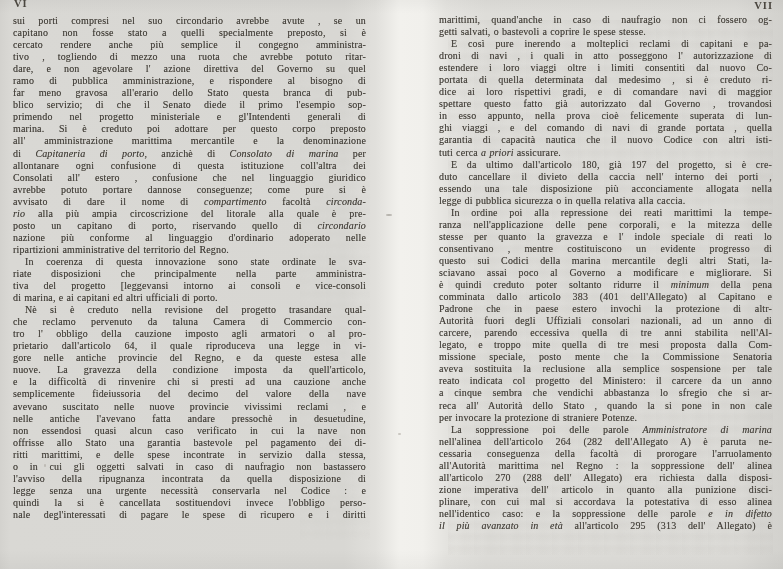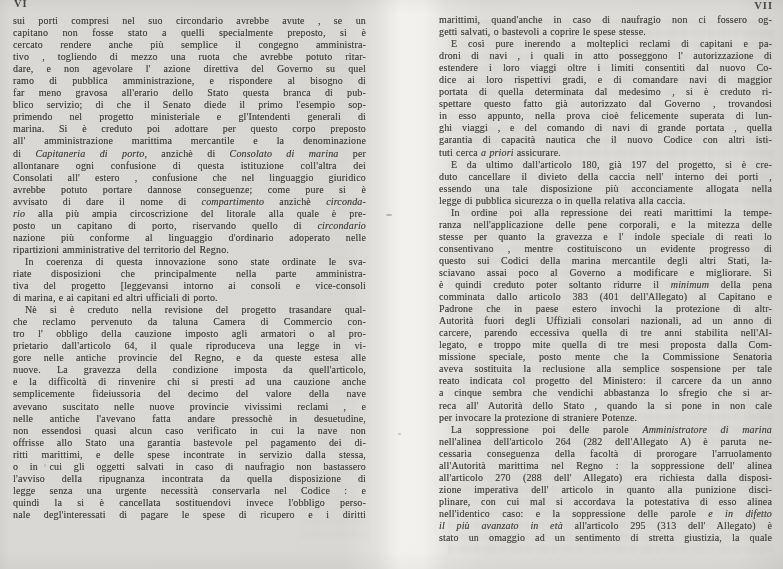--- a/index.html
+++ b/index.html
@@ -87,21 +87,21 @@
         <div class="line"><span>ramo di pubblica amministrazione, e rispondere al bisogno di</span></div>
         <div class="line"><span>far meno gravosa all'erario dello Stato questa branca di pub-</span></div>
         <div class="line"><span>blico servizio; di che il Senato diede il primo l'esempio sop-</span></div>
         <div class="line"><span>primendo nel progetto ministeriale e gl'Intendenti generali di</span></div>
         <div class="line"><span>marina. Si è creduto poi adottare per questo corpo preposto</span></div>
         <div class="line"><span>all' amministrazione marittima mercantile e la denominazione</span></div>
         <div class="line"><span>di </span><i>Capitaneria di porto</i><span>, anzichè di </span><i>Consolato di marina</i><span> per</span></div>
         <div class="line"><span>allontanare ogni confusione di questa istituzione coll'altra dei</span></div>
         <div class="line"><span>Consolati all' estero , confusione che nel linguaggio giuridico</span></div>
         <div class="line"><span>avrebbe potuto portare dannose conseguenze; come pure si è</span></div>
-        <div class="line"><span>avvisato di dare il nome di </span><i>compartimento</i><span> anzichè </span><i>circonda-</i></div>
+        <div class="line"><span>avvisato di dare il nome di </span><i>compartimento</i><span> facoltà </span><i>circonda-</i></div>
         <div class="line"><i>rio</i><span> alla più ampia circoscrizione del litorale alla quale è pre-</span></div>
         <div class="line"><span>posto un capitano di porto, riservando quello di </span><i>circondario</i></div>
         <div class="line"><span>nazione più conforme al linguaggio d'ordinario adoperato nelle</span></div>
         <div class="line parend"><span>ripartizioni amministrative del territorio del Regno.</span></div>
         <div class="line indent"><span>In coerenza di questa innovazione sono state ordinate le sva-</span></div>
         <div class="line"><span>riate disposizioni che principalmente nella parte amministra-</span></div>
         <div class="line"><span>tiva del progetto [leggevansi intorno ai consoli e vice-consoli</span></div>
         <div class="line parend"><span>di marina, e ai capitani ed altri ufficiali di porto.</span></div>
         <div class="line indent"><span>Nè si è creduto nella revisione del progetto trasandare qual-</span></div>
         <div class="line"><span>che reclamo pervenuto da taluna Camera di Commercio con-</span></div>
@@ -125,22 +125,22 @@
   </div>
 
   <div class="page page-right">
     <div class="folio folio-right">VII</div>
     <div class="text-block text-block-right">
         <div class="line"><span>marittimi, quand'anche in caso di naufragio non ci fossero og-</span></div>
         <div class="line parend"><span>getti salvati, o bastevoli a coprire le spese stesse.</span></div>
         <div class="line indent"><span>E così pure inerendo a molteplici reclami di capitani e pa-</span></div>
         <div class="line"><span>droni di navi , i quali in atto posseggono l' autorizzazione di</span></div>
         <div class="line"><span>estendere i loro viaggi oltre i limiti consentiti dal nuovo Co-</span></div>
+        <div class="line"><span>portata di quella determinata dal medesimo , si è creduto ri-</span></div>
         <div class="line"><span>dice ai loro rispettivi gradi, e di comandare navi di maggior</span></div>
-        <div class="line"><span>portata di quella determinata dal medesimo , si è creduto ri-</span></div>
         <div class="line"><span>spettare questo fatto già autorizzato dal Governo , trovandosi</span></div>
         <div class="line"><span>in esso appunto, nella prova cioè felicemente superata di lun-</span></div>
         <div class="line"><span>ghi viaggi , e del comando di navi di grande portata , quella</span></div>
         <div class="line"><span>garantia di capacità nautica che il nuovo Codice con altri isti-</span></div>
         <div class="line parend"><span>tuti cerca </span><i>a priori</i><span> assicurare.</span></div>
         <div class="line indent"><span>E da ultimo dall'articolo 180, già 197 del progetto, si è cre-</span></div>
         <div class="line"><span>duto cancellare il divieto della caccia nell' interno dei porti ,</span></div>
         <div class="line"><span>essendo una tale disposizione più acconciamente allogata nella</span></div>
         <div class="line parend"><span>legge di pubblica sicurezza o in quella relativa alla caccia.</span></div>
         <div class="line indent"><span>In ordine poi alla repressione dei reati marittimi la tempe-</span></div>
@@ -163,21 +163,20 @@
         <div class="line parend"><span>per invocare la protezione di straniere Potenze.</span></div>
         <div class="line indent"><span>La soppressione poi delle parole </span><i>Amministratore di marina</i></div>
         <div class="line"><span>nell'alinea dell'articolo 264 (282 dell'Allegato A) è paruta ne-</span></div>
         <div class="line"><span>cessaria conseguenza della facoltà di prorogare l'arruolamento</span></div>
         <div class="line"><span>all'Autorità marittima nel Regno : la soppressione dell' alinea</span></div>
         <div class="line"><span>all'articolo 270 (288 dell' Allegato) era richiesta dalla disposi-</span></div>
         <div class="line"><span>zione imperativa dell' articolo in quanto alla punizione disci-</span></div>
         <div class="line"><span>plinare, con cui mal si accordava la potestativa di esso alinea</span></div>
         <div class="line"><span>nell'identico caso: e la soppressione delle parole </span><i>e in difetto</i></div>
         <div class="line"><i>il più avanzato in età</i><span> all'articolo 295 (313 dell' Allegato) è</span></div>
-        <div class="line"><span>stato un omaggio ad un sentimento di stretta giustizia, la quale</span></div>
       </div>
   </div>
 
   <div class="bleed bleed-right"></div>
   <div class="bleed bleed-left"></div>
   <div class="speck speck-1"></div>
   <div class="speck speck-2"></div>
   <div class="speck speck-3"></div>
 
 </div>

